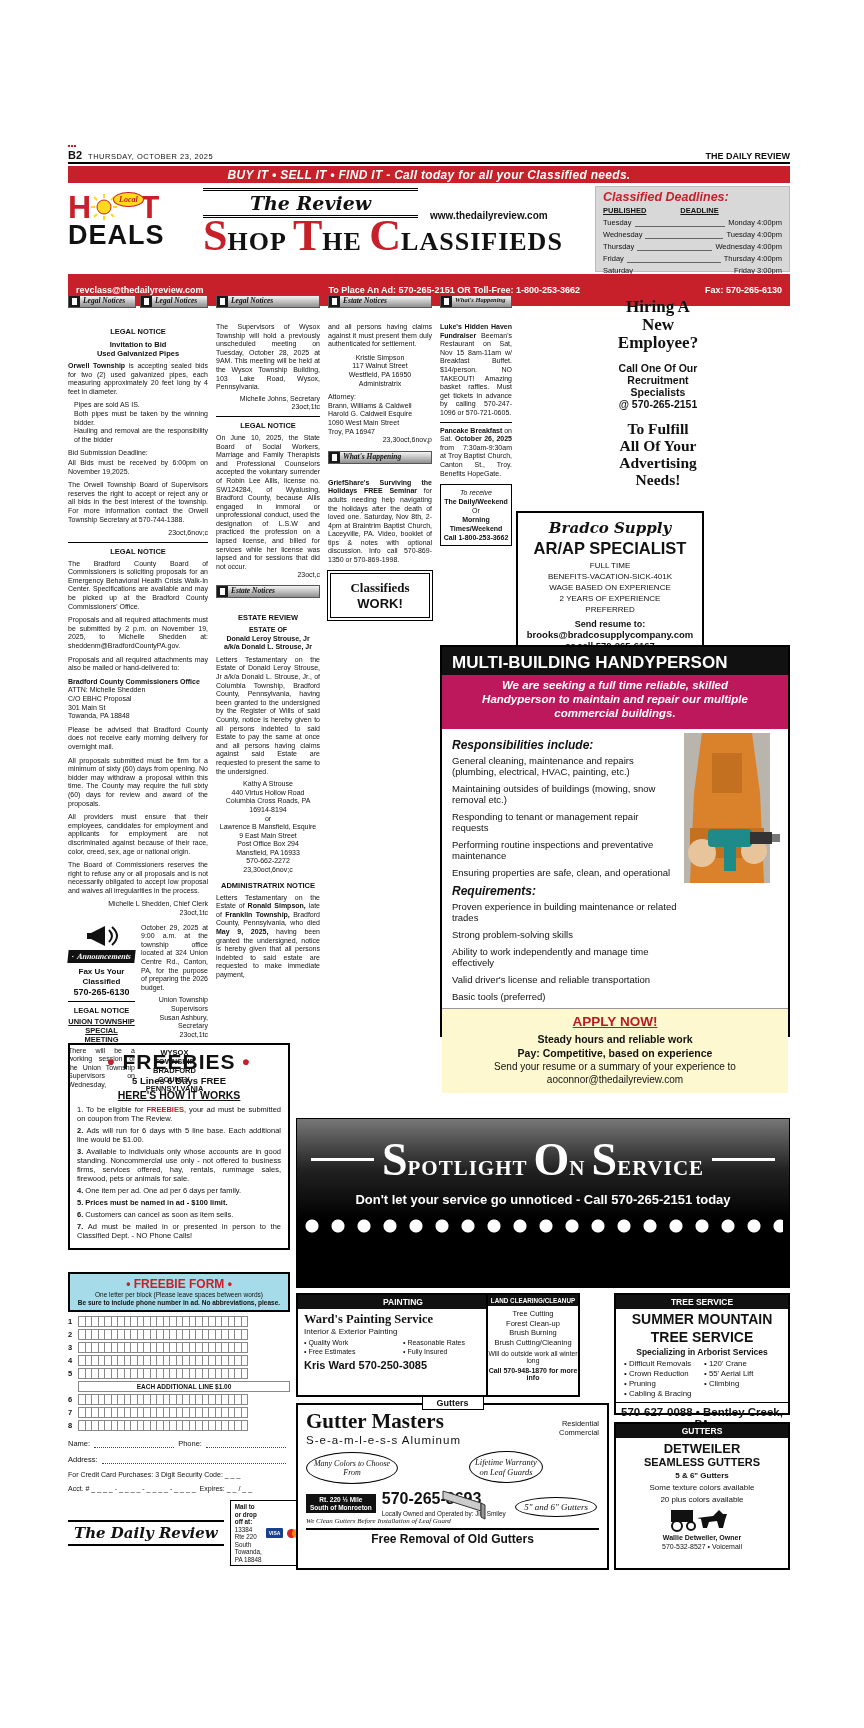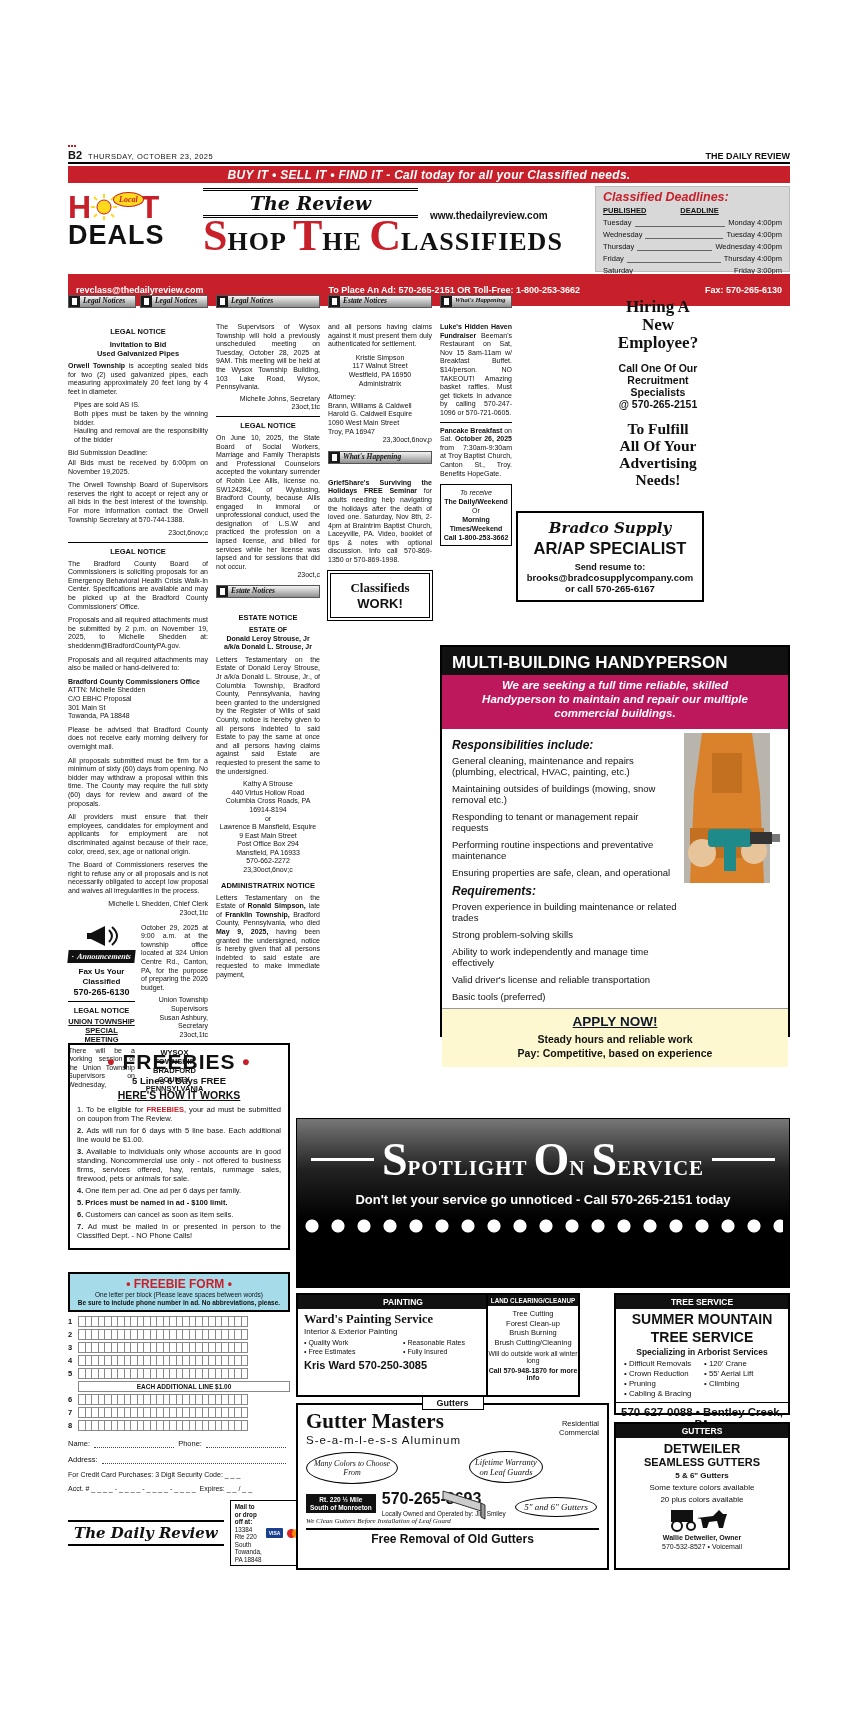--- a/index.html
+++ b/index.html
@@ -65,21 +65,21 @@
   .hiring .f{font:bold 15.5px "Liberation Serif",serif;line-height:17px}
   
   .handy{border:2px solid #000;background:#fff}
   .ha-head{background:#111;color:#fff;font:bold 17px "Liberation Sans",sans-serif;padding:6px 10px 2px}
   .ha-intro{background:#be185d;color:#fff;font:bold italic 11.5px "Liberation Sans",sans-serif;text-align:center;padding:3px 28px 9px;line-height:14px}
   .ha-body{position:relative;padding:6px 10px 0}
   .ha-h{font:bold italic 12px "Liberation Sans",sans-serif;margin:3px 0}
   .ha-item{font-size:9.5px;line-height:11px;margin:0 0 6px;max-width:225px}
   .ha-photo{position:absolute;right:6px;top:4px}
   .ha-apply{background:#fdf8cf;border-top:1px solid #999;text-align:center;padding:5px 8px 7px;margin-top:4px}
-  .ha-apply .apply{color:#0f172a;font-weight:bold;font-size:13.5px;text-decoration:underline;margin-bottom:3px}
+  .ha-apply .apply{color:#b91c1c;font-weight:bold;font-size:13.5px;text-decoration:underline;margin-bottom:3px}
   .ha-apply .al{font-weight:bold;font-size:10.5px;line-height:14px}
   .ha-apply .al2{font-size:10px;line-height:13px}
   
   .freebies{border:2px solid #000;padding:5px 7px}
   .fb-title{text-align:center;font-size:21px;font-weight:bold;letter-spacing:1px}
   .fb-title .dot{color:#c8202a}
   .fb-sub{text-align:center;font-size:9.5px;font-weight:bold;margin:1px 0 3px}
   .fb-how{text-align:center;font-size:10.5px;font-weight:bold;text-decoration:underline;margin-bottom:4px}
   .fb-rules{font-size:7.5px;line-height:9px}
   .fb-rules .r{margin-bottom:3px;text-align:justify}
@@ -329,21 +329,21 @@
     <div class="sig" style="margin-top:3px">Michelle Johns, Secretary</div>
     <div class="sig">23oct,1tc</div>
     <div class="rule"></div>
     <div class="nh">LEGAL NOTICE</div>
     <div class="t7">On June 10, 2025, the State Board of Social Workers, Marriage and Family Therapists and Professional Counselors accepted the voluntary surrender of Robin Lee Allis, license no. SW124284, of Wyalusing, Bradford County, because Allis engaged in immoral or unprofessional conduct, used the designation of L.S.W and practiced the profession on a lapsed license, and billed for services while her license was lapsed and for sessions that did not occur.</div>
     <div class="sig">23oct,c</div>
     <div class="tab" style="margin-top:5px">
         <span class="tabicon"></span>
         <span>Estate Notices</span>
       </div>
-    <div class="nh">ESTATE NOTICE</div>
+    <div class="nh">ESTATE REVIEW</div>
     <div class="clist b">
         <div class="r">ESTATE OF</div>
         <div class="r">Donald Leroy Strouse, Jr</div>
         <div class="r">a/k/a Donald L. Strouse, Jr</div>
       </div>
     <div class="t7" style="margin-top:4px">Letters Testamentary on the Estate of Donald Leroy Strouse, Jr a/k/a Donald L. Strouse, Jr., of Columbia Township, Bradford County, Pennsylvania, having been granted to the undersigned by the Register of Wills of said County, notice is hereby given to all persons indebted to said Estate to pay the same at once and all persons having claims against said Estate are requested to present the same to the undersigned.</div>
     <div class="clist" style="margin-top:4px">
         <div class="r">Kathy A Strouse</div>
         <div class="r">440 Virtus Hollow Road</div>
         <div class="r">Columbia Cross Roads, PA</div>
@@ -422,20 +422,27 @@
     <div style="height:10px"></div>
     <div class="f">To Fulfill</div>
     <div class="f">All Of Your</div>
     <div class="f">Advertising</div>
     <div class="f">Needs!</div>
   </div>
 
   <div class="abs bradco" style="left:516px;top:511px;width:188px">
     <div class="name">Bradco Supply</div>
     <div class="title">AR/AP SPECIALIST</div>
+    <div>
+        <div class="line">FULL TIME</div>
+        <div class="line">BENEFITS-VACATION-SICK-401K</div>
+        <div class="line">WAGE BASED ON EXPERIENCE</div>
+        <div class="line">2 YEARS OF EXPERIENCE</div>
+        <div class="line">PREFERRED</div>
+      </div>
     <div class="send">Send resume to:</div>
     <div class="b" style="font-size:9.5px">brooks@bradcosupplycompany.com</div>
     <div class="b" style="font-size:9.5px">or call 570-265-6167</div>
   </div>
 
   <div class="abs handy" style="left:440px;top:645px;width:350px;height:392px">
     <div class="ha-head">MULTI-BUILDING HANDYPERSON</div>
     <div class="ha-intro">We are seeking a full time reliable, skilled Handyperson to maintain and repair our multiple commercial buildings.</div>
     <div class="ha-body">
       <svg class="ha-photo" width="110" height="190" viewBox="0 0 110 190">
@@ -464,20 +471,21 @@
           <div class="ha-item">Strong problem-solving skills</div>
           <div class="ha-item">Ability to work independently and manage time effectively</div>
           <div class="ha-item">Valid driver's license and reliable transportation</div>
           <div class="ha-item">Basic tools (preferred)</div>
         </div>
     </div>
     <div class="ha-apply">
       <div class="apply">APPLY NOW!</div>
       <div class="al">Steady hours and reliable work</div>
       <div class="al">Pay: Competitive, based on experience</div>
+      <div class="al2">Send your resume or a summary of your experience to aoconnor@thedailyreview.com</div>
     </div>
   </div>
 
   <div class="abs freebies" style="left:68px;top:1043px;width:222px">
     <div class="fb-title"><span class="dot">•</span> <span>FREEBIES</span> <span class="dot">•</span></div>
     <div class="fb-sub">5 Lines 6 Days FREE</div>
     <div class="fb-how">HERE'S HOW IT WORKS</div>
     <div class="fb-rules">
       <div class="r"><span>1.  To be eligible for </span><b style="color:#c8202a">FREEBIES</b><span>, your ad must be submitted on coupon from The Review.</span></div>
       <div class="fb-rest">

